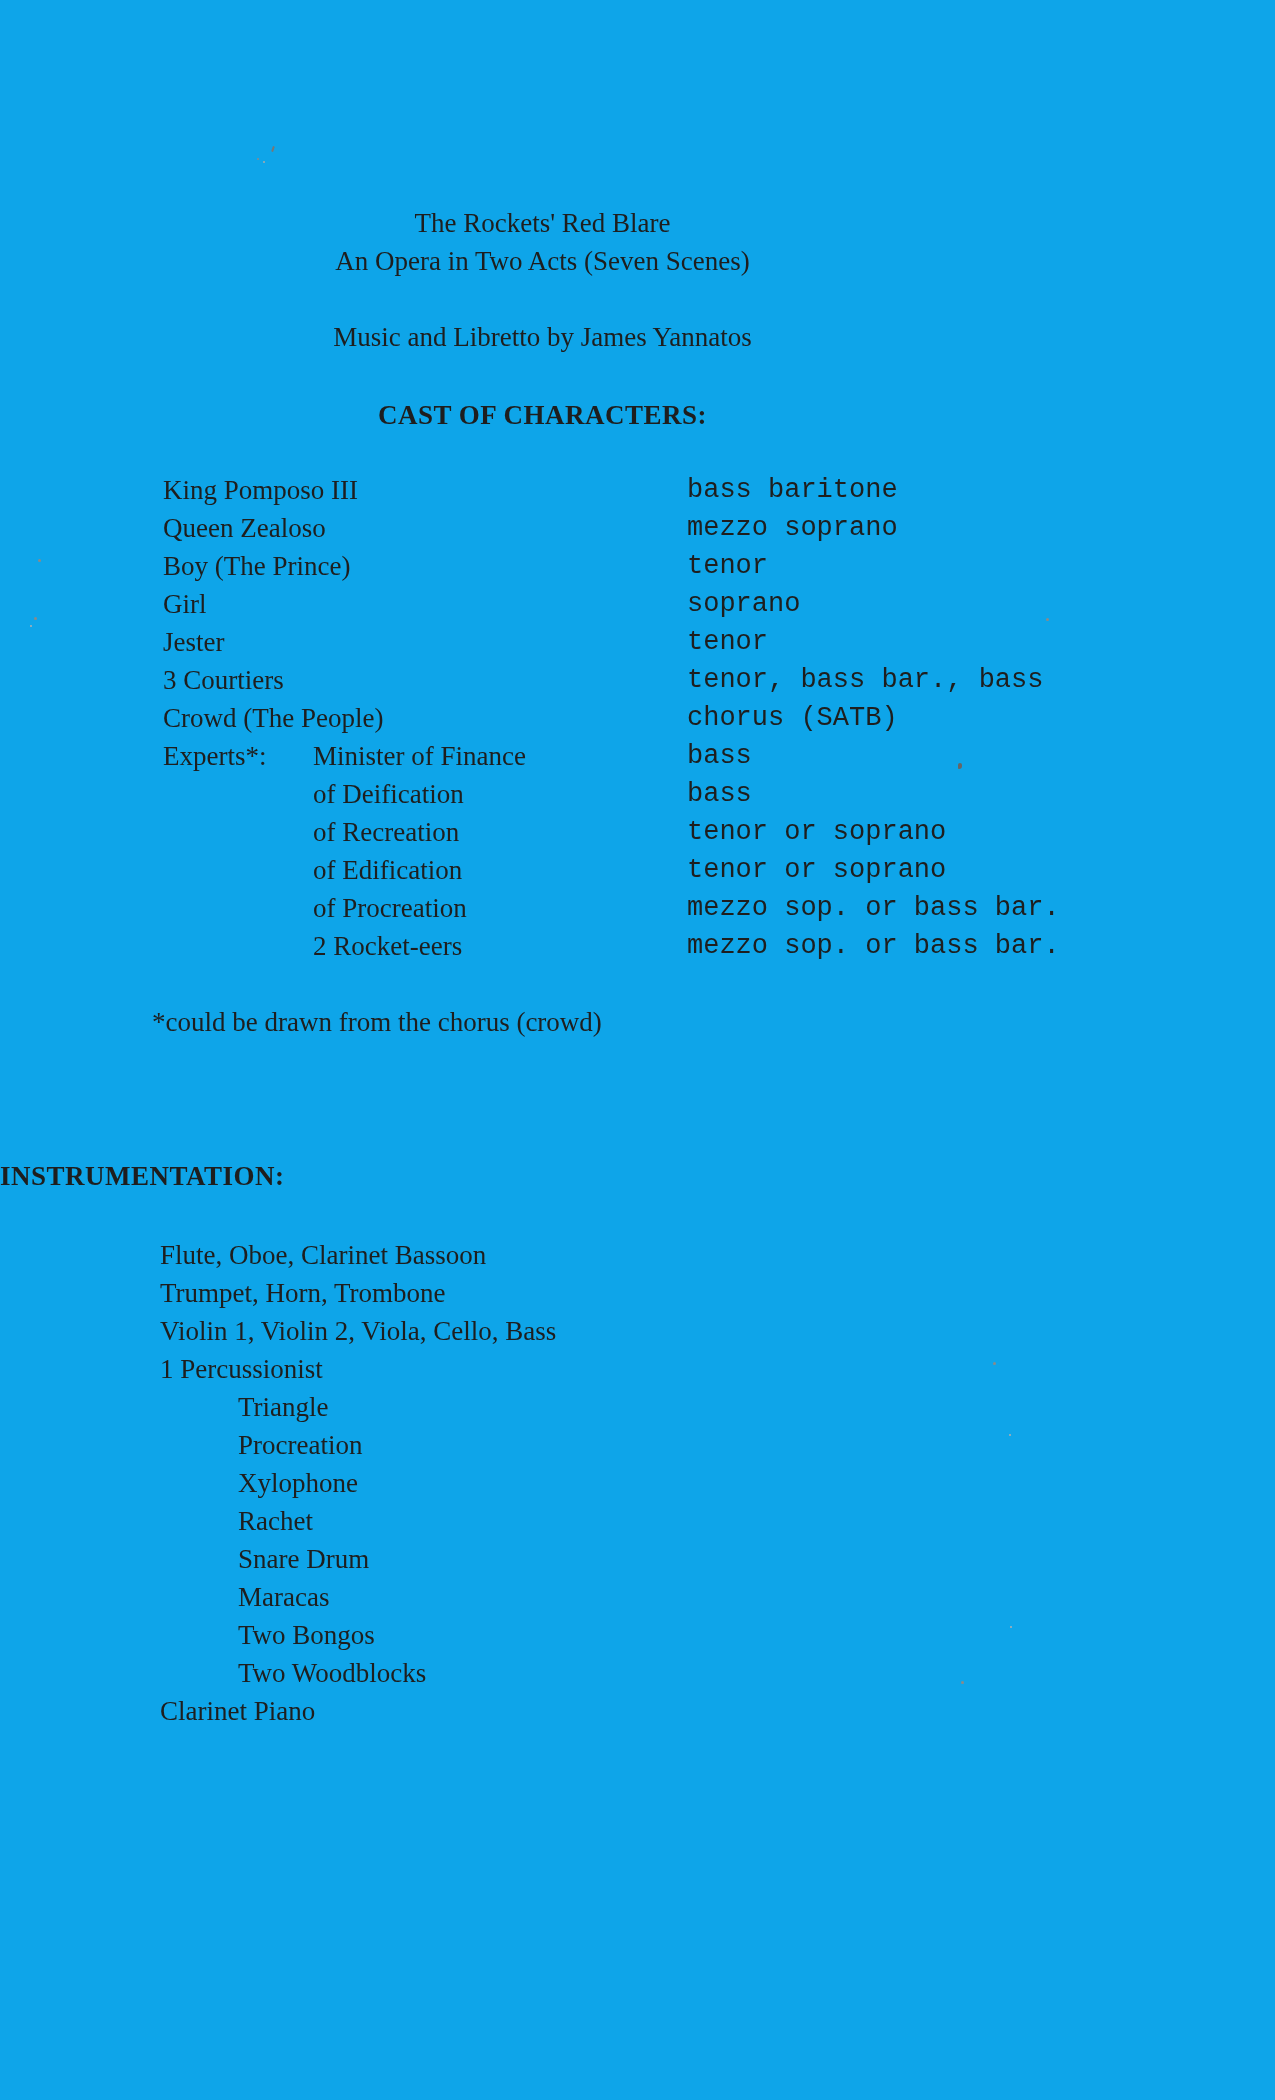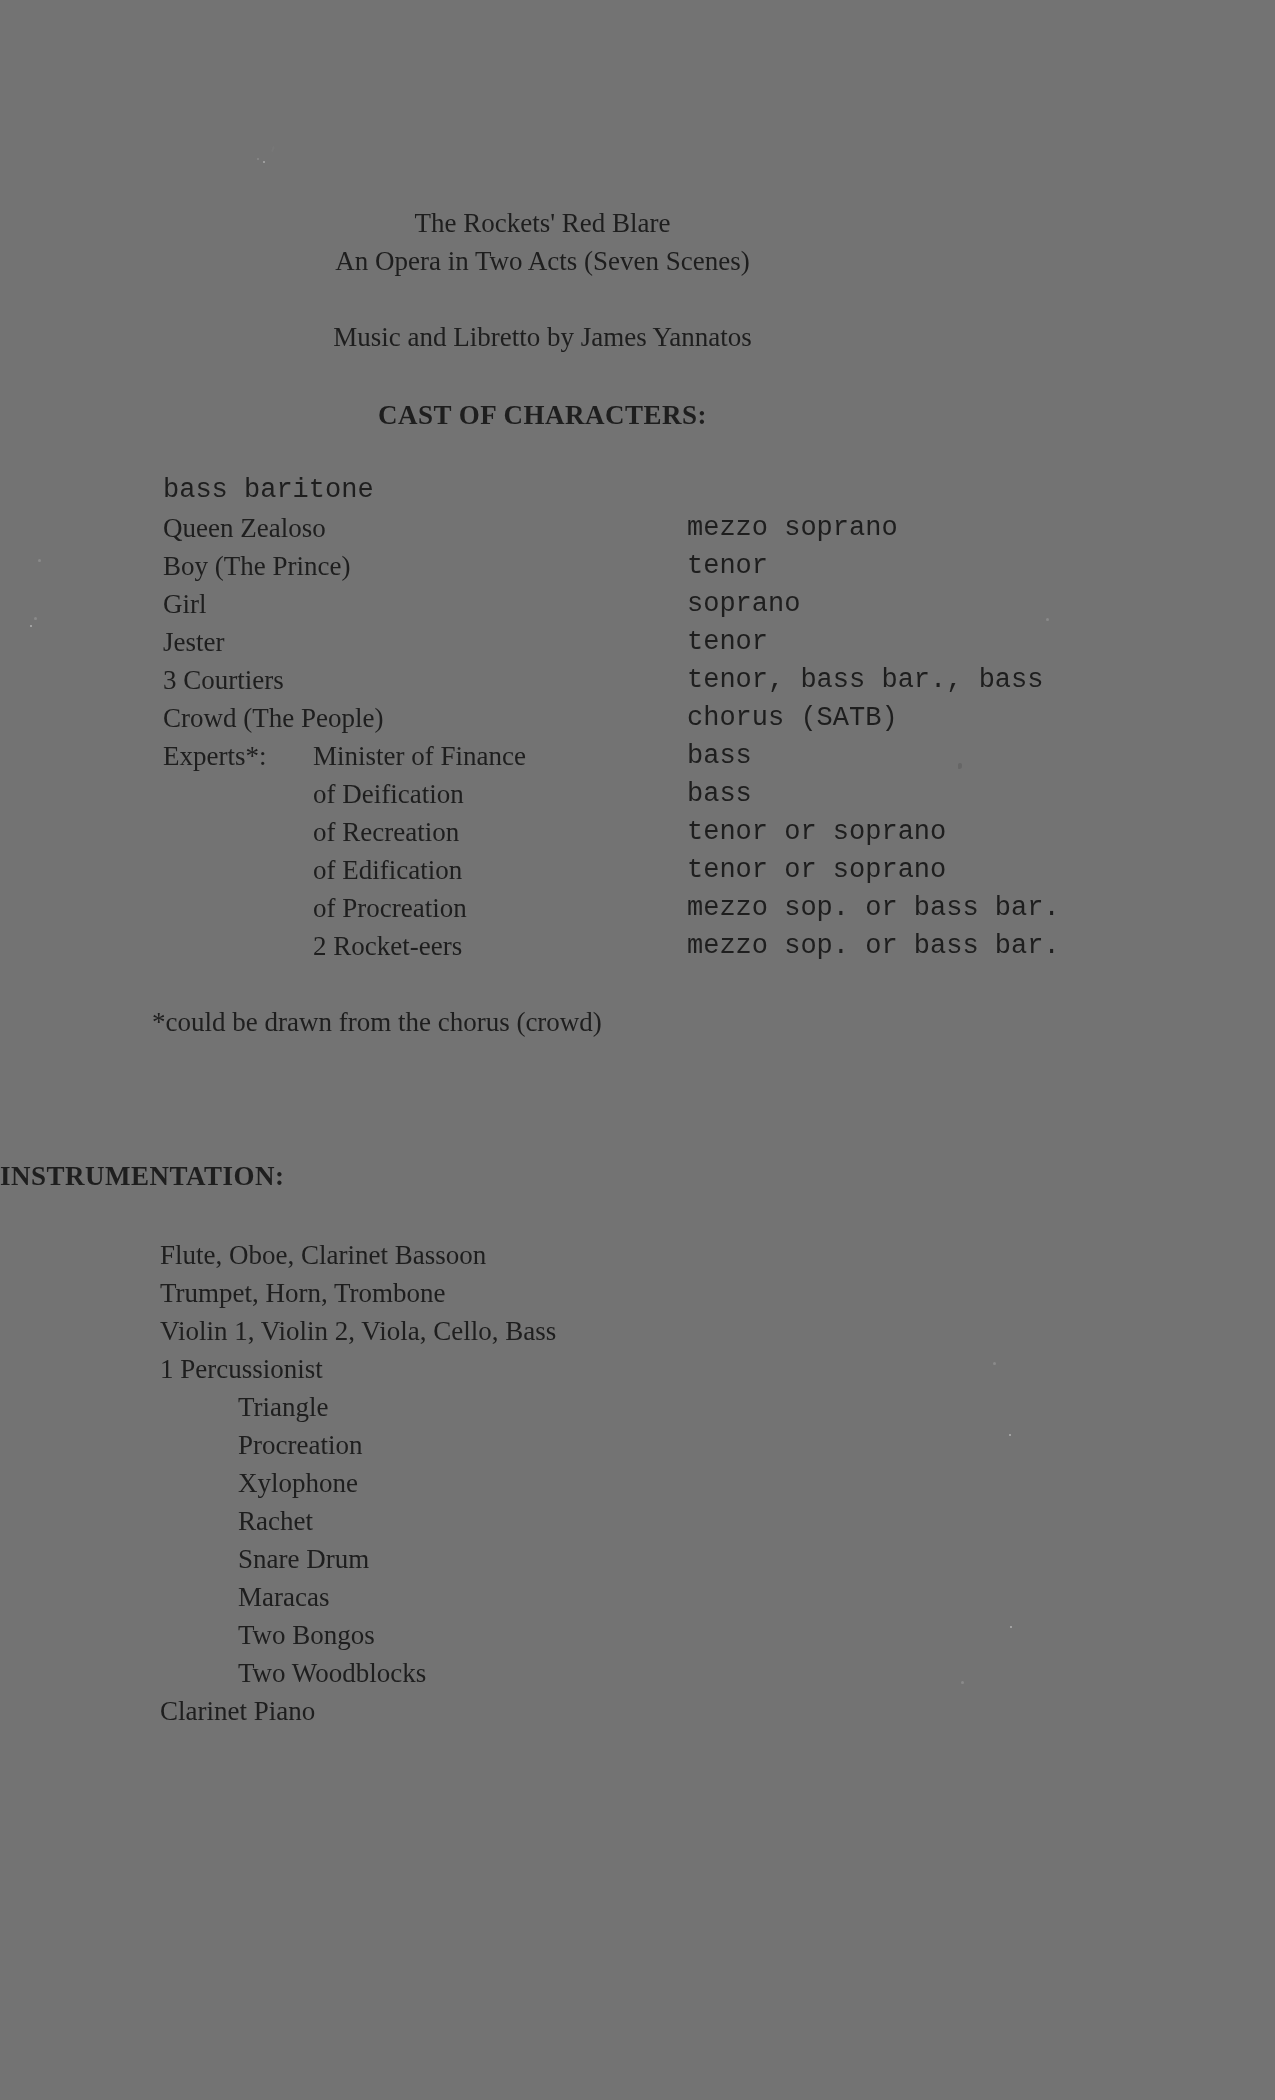--- a/index.html
+++ b/index.html
@@ -13,21 +13,21 @@
     position: relative;
     font-family: "Liberation Serif", "DejaVu Serif", serif;
     color: #1e1e1e;
     font-size: 27px;
     line-height: 38px;
     overflow: hidden;
   }
   .page {
     position: absolute;
     inset: 0;
-    background: #737373;
+    background: #0ea5e9;
   }
   
   .centered-col {
     position: absolute;
     left: 0;
     width: 1085px;
     text-align: center;
   }
   .title-block { top: 204px; }
   .spacer-line { height: 38px; }
@@ -95,20 +95,23 @@
     <div class="spacer-line"></div>
     <div>Music and Libretto by James Yannatos</div>
   </div>
 
   <div class="centered-col cast-heading-wrap">
     <span class="section-heading">CAST OF CHARACTERS:</span>
   </div>
 
   <div class="cast-table">
     <div class="cast-row">
+      <div class="cast-left">
+        <span>King Pomposo III</span>
+      </div>
       <div class="cast-voice">bass baritone</div>
     </div>
 
     <div class="cast-row">
       <div class="cast-left">
         <span>Queen Zealoso</span>
       </div>
       <div class="cast-voice">mezzo soprano</div>
     </div>
 

